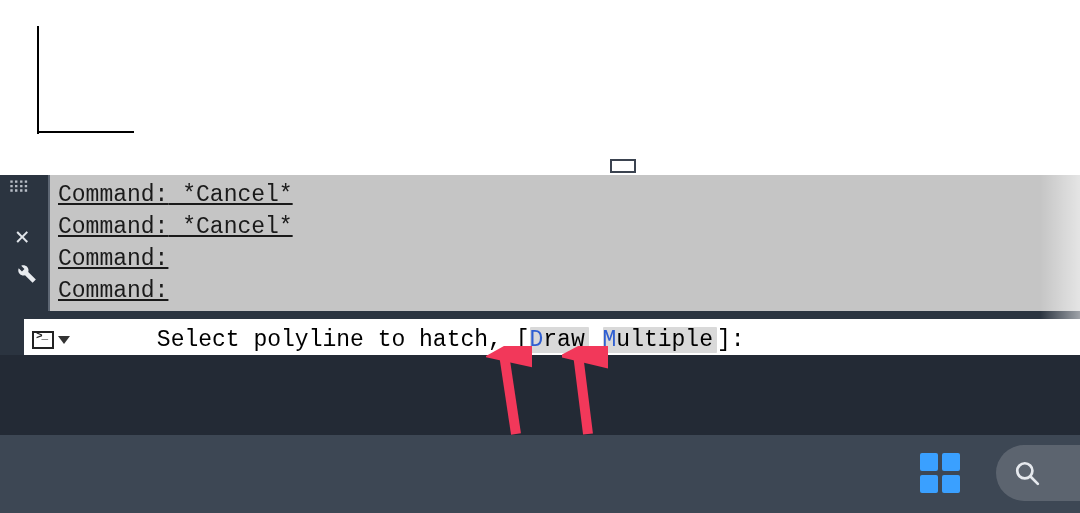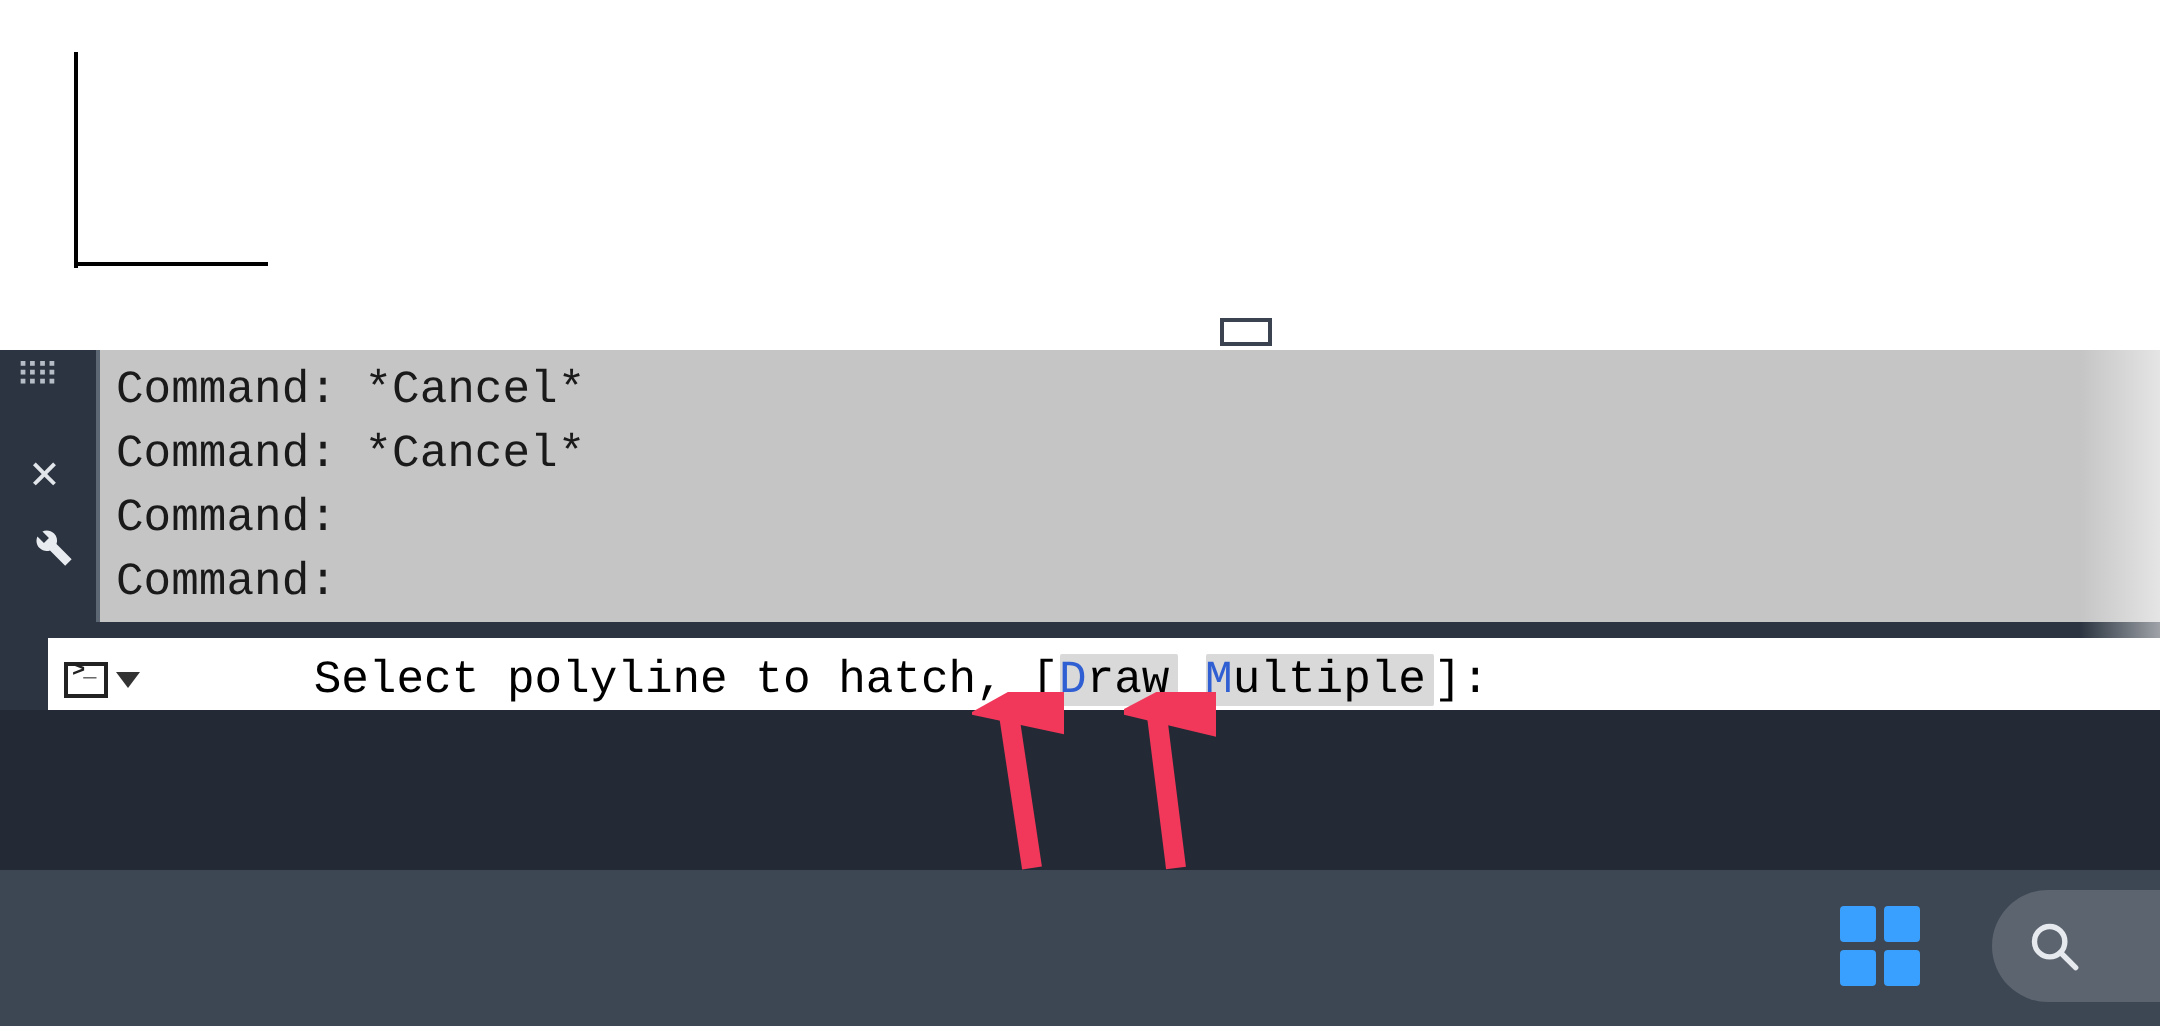--- a/index.html
+++ b/index.html
@@ -54,20 +54,21 @@
 
   .history {
     position: relative;
     margin-left: 48px;
     background: #c5c5c5;
     border-left: 2px solid #5d6673;
     padding: 4px 6px 4px 8px;
     font-size: 23px;
     line-height: 32px;
     color: #1a1a1a;
+    text-decoration: underline;
   }
   .history .row { white-space: pre; }
 
   .prompt-bar {
     position: relative;
     margin-left: 24px;
     margin-top: 8px;
     background: #ffffff;
     height: 42px;
     display: flex;

